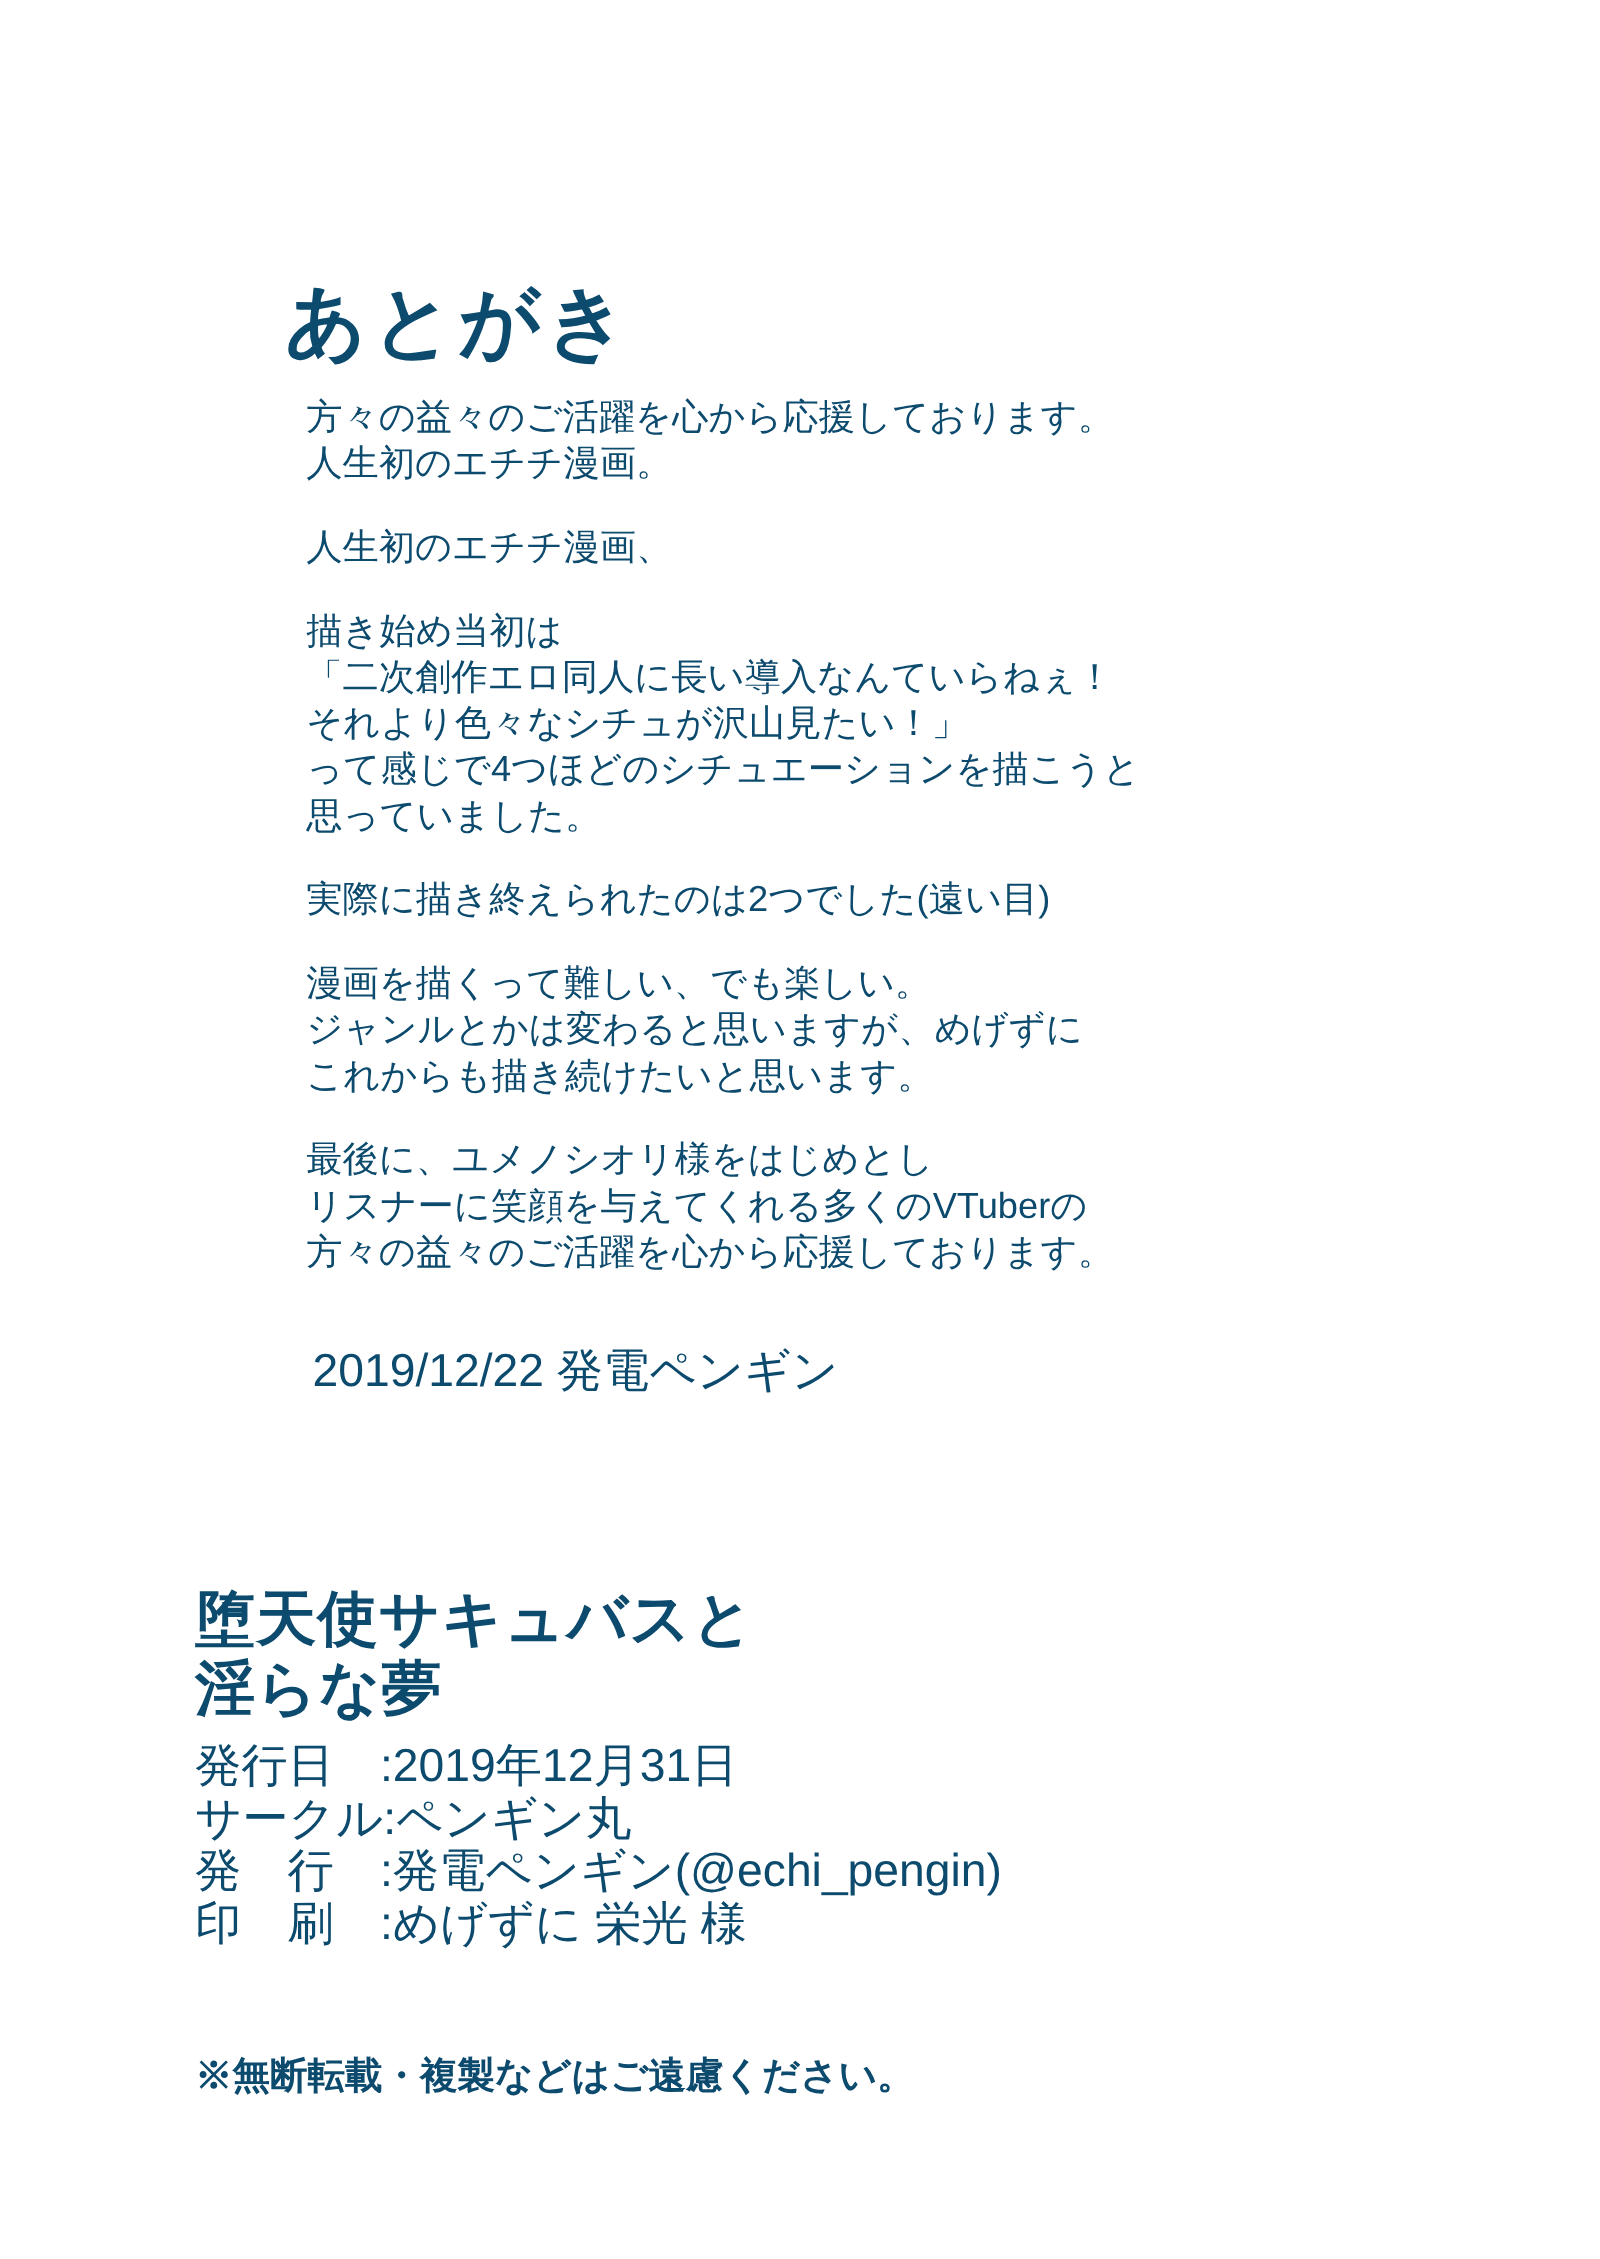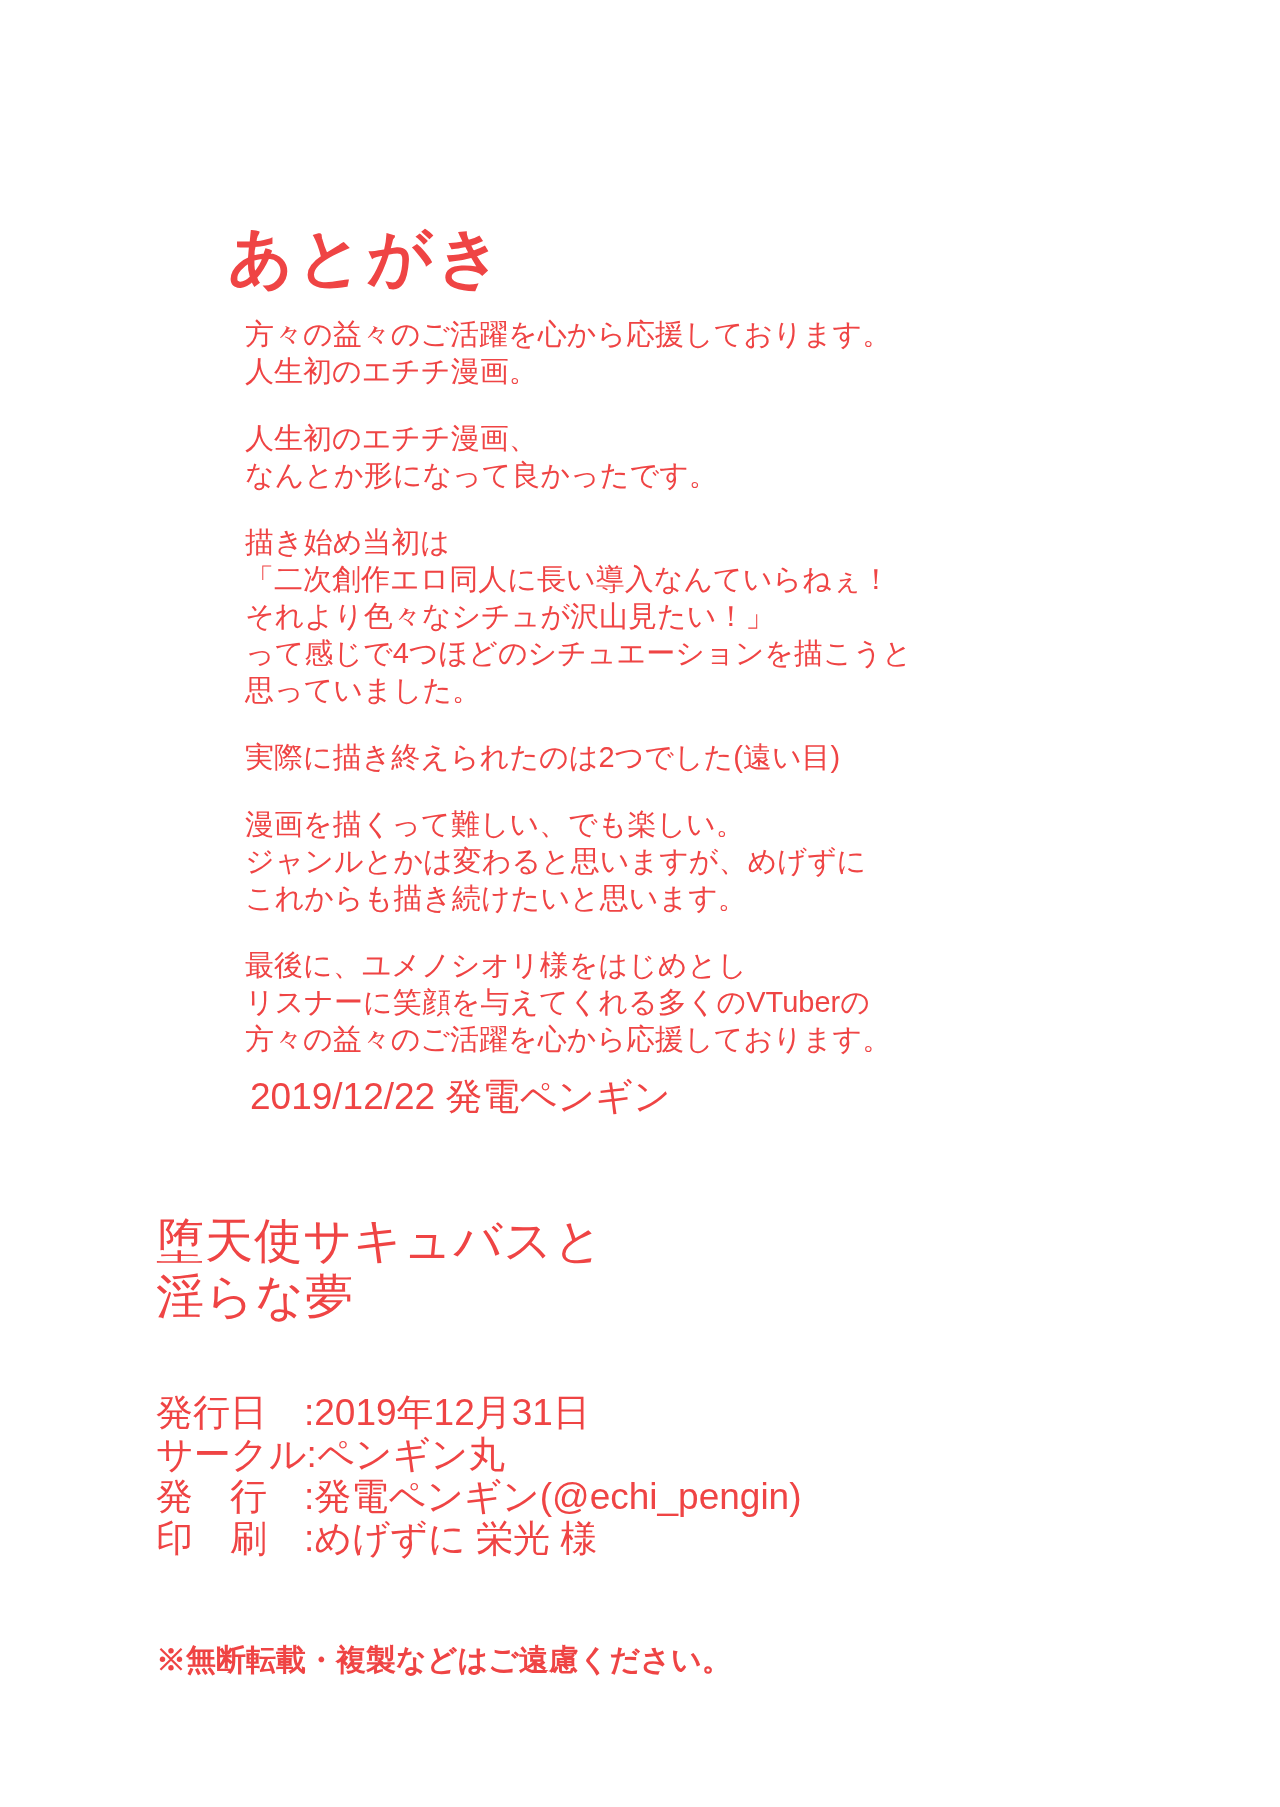--- a/index.html
+++ b/index.html
@@ -5,21 +5,21 @@
   html, body {
     margin: 0;
     padding: 0;
     background: #ffffff;
   }
   .page {
     position: relative;
     width: 1280px;
     height: 1807px;
     background: #ffffff;
-    color: #ef4444;
+    color: #0c4a6e;
     font-family: "Liberation Sans", sans-serif;
     overflow: hidden;
   }
   .afterword-title {
     position: absolute;
     left: 228px;
     top: 222px;
     margin: 0;
     font-size: 64px;
     font-weight: bold;
@@ -46,23 +46,23 @@
     position: absolute;
     left: 250px;
     top: 1078px;
     font-size: 37px;
     line-height: 37px;
     white-space: pre;
   }
   .book-title {
     position: absolute;
     left: 156px;
-    top: 1213px;
+    top: 1268px;
     font-size: 48px;
-    font-weight: normal;
+    font-weight: bold;
     line-height: 56px;
     letter-spacing: 1px;
   }
   .colophon-info {
     position: absolute;
     left: 156px;
     top: 1392px;
     font-size: 37px;
     font-weight: normal;
     line-height: 42px;
@@ -87,21 +87,20 @@
 
   <h1 class="afterword-title">あとがき</h1>
 
   <div class="afterword-body">
     <p>
       <span class="line">方々の益々のご活躍を心から応援しております。</span>
       <span class="line">人生初のエチチ漫画。</span>
     </p>
     <p>
       <span class="line">人生初のエチチ漫画、</span>
-      <span class="line">なんとか形になって良かったです。</span>
     </p>
     <p>
       <span class="line">描き始め当初は</span>
       <span class="line">「二次創作エロ同人に長い導入なんていらねぇ！</span>
       <span class="line">それより色々なシチュが沢山見たい！」</span>
       <span class="line">って感じで4つほどのシチュエーションを描こうと</span>
       <span class="line">思っていました。</span>
     </p>
     <p>
       <span class="line">実際に描き終えられたのは2つでした(遠い目)</span>

